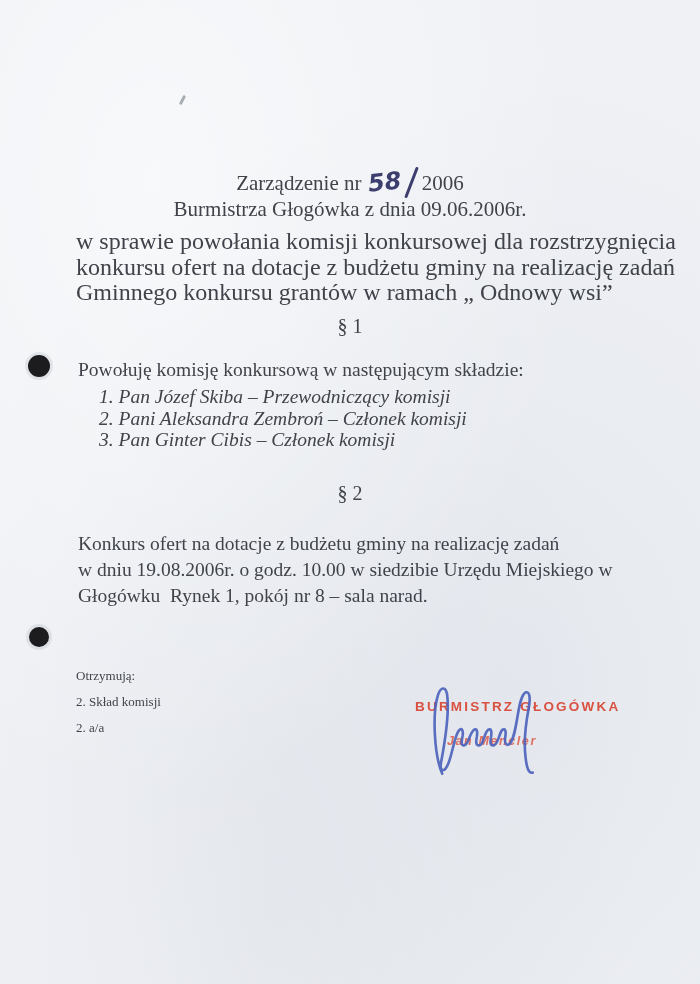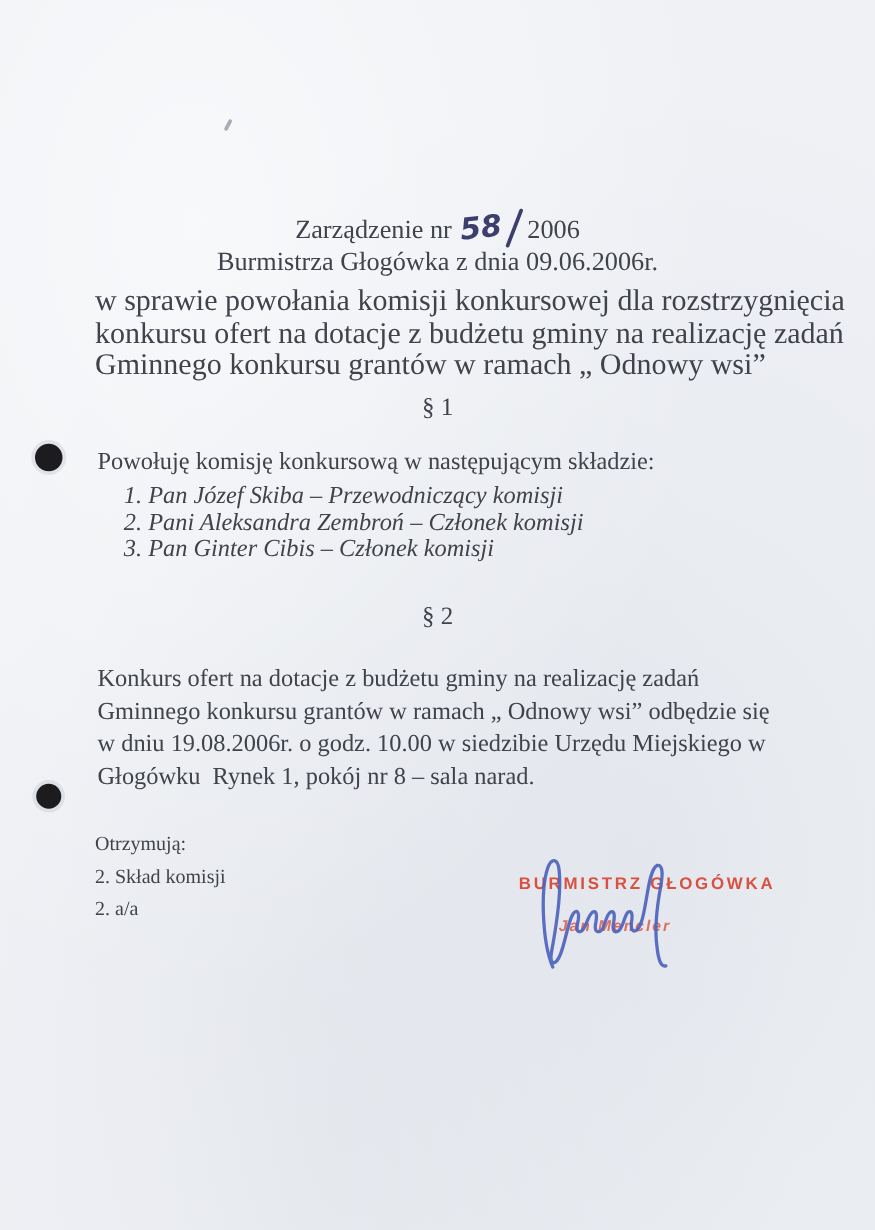--- a/index.html
+++ b/index.html
@@ -26,21 +26,21 @@
     transform:rotate(21deg);margin:0 9px 0 7px;position:relative;top:9px;
   }
   
   .subject{position:absolute;left:76px;top:229px;font-size:24px;line-height:25.5px;}
   .section-heading{position:absolute;left:0;width:700px;text-align:center;font-size:20px;}
   .s1{top:315px;}
   .s2{top:482px;}
   .intro1{position:absolute;left:78px;top:359px;font-size:19.5px;}
   .member-list{position:absolute;left:99px;top:386px;font-size:19.5px;line-height:21.5px;font-style:italic;}
   .body2{position:absolute;left:78px;top:531px;font-size:19.5px;line-height:26px;}
-  .distribution{position:absolute;left:76px;top:663px;font-size:16px;line-height:26px;}
+  .distribution{position:absolute;left:76px;top:663px;font-size:13px;line-height:26px;}
   
   .stamp-title{
     position:absolute;left:415px;top:699px;font-family:Liberation Sans, sans-serif;
     font-weight:bold;font-size:13.5px;letter-spacing:2.2px;color:#d8412e;opacity:.9;white-space:nowrap;
   }
   .stamp-name{
     position:absolute;left:447px;top:734px;font-family:"Liberation Sans",sans-serif;
     font-weight:bold;font-style:italic;font-size:12.5px;letter-spacing:1.6px;color:#dd5b45;opacity:.85;white-space:nowrap;
   }
   .signature{position:absolute;left:428px;top:684px;width:122px;height:97px;}
@@ -79,21 +79,20 @@
   <div class="member-list">
     <div class="line">1. Pan Józef Skiba – Przewodniczący komisji</div>
     <div class="line">2. Pani Aleksandra Zembroń – Członek komisji</div>
     <div class="line">3. Pan Ginter Cibis – Członek komisji</div>
   </div>
 
   <div class="section-heading s2">§ 2</div>
 
   <div class="body2">
     <div class="line">Konkurs ofert na dotacje z budżetu gminy na realizację zadań</div>
-    <div class="line">Gminnego konkursu grantów w ramach „ Odnowy wsi” odbędzie się</div>
     <div class="line">w dniu 19.08.2006r. o godz. 10.00 w siedzibie Urzędu Miejskiego w</div>
     <div class="line">Głogówku  Rynek 1, pokój nr 8 – sala narad.</div>
   </div>
 
   <div class="distribution">
     <div class="line">Otrzymują:</div>
     <div class="line">2. Skład komisji</div>
     <div class="line">2. a/a</div>
   </div>
 

